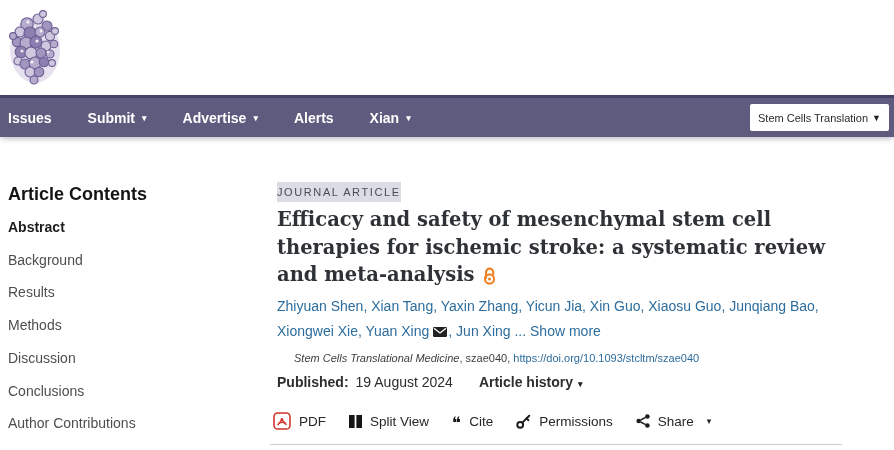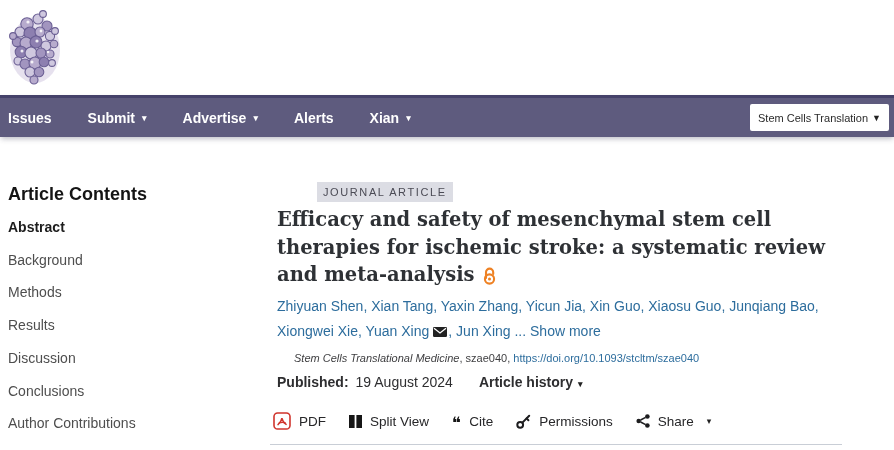--- a/index.html
+++ b/index.html
@@ -32,21 +32,21 @@
   
   .sidebar-title { position:absolute; left:8px; top:184px; font-size:18px;
                    font-weight:bold; color:#141414; }
   .toc { position:absolute; left:8px; top:211px; }
   .toc-item { display:block; line-height:32.7px; font-size:14px; color:#4e4e4e;
               cursor:pointer; white-space:nowrap; }
   .toc-item.active { font-weight:bold; color:#1d1d1d; }
 
   
   .badge { position:absolute; left:277px; top:182px; background:#dcdde4; color:#4b4b55;
-           font-size:11px; letter-spacing:1.6px; padding:4px 6px; font-weight:500;margin-left:40px; }
+           font-size:11px; letter-spacing:1.6px; padding:4px 0; font-weight:500; }
   .title { position:absolute; left:277px; top:206px; width:600px;
            font-family:"DejaVu Serif", serif; font-weight:bold; font-size:19.5px;
            line-height:27.7px; color:#2e3135; }
   .oa-icon { display:inline-block; vertical-align:-4px; margin-left:7px; }
 
   .authors { position:absolute; left:277px; top:294px; width:585px; font-size:14px;
              line-height:24.5px; color:#2d6d9d; }
   .authors .author-link { cursor:pointer; }
   .mail-icon { display:inline-block; vertical-align:-1px; margin:0 1px 0 4px; cursor:pointer; }
   .show-more { cursor:pointer; }
@@ -141,22 +141,22 @@
   <div class="journal-select">
     <span class="sel-text">Stem Cells Translational M</span>
     <span class="sel-caret">▼</span>
   </div>
 </div>
 
 <div class="sidebar-title">Article Contents</div>
 <div class="toc">
   <span class="toc-item active">Abstract</span>
   <span class="toc-item">Background</span>
+  <span class="toc-item">Results</span>
   <span class="toc-item">Methods</span>
-  <span class="toc-item">Results</span>
   <span class="toc-item">Discussion</span>
   <span class="toc-item">Conclusions</span>
   <span class="toc-item">Author Contributions</span>
 </div>
 
 <div class="badge">JOURNAL ARTICLE</div>
 
 <h1 class="title">
   <div>Efficacy and safety of mesenchymal stem cell</div>
   <div>therapies for ischemic stroke: a systematic review</div>

